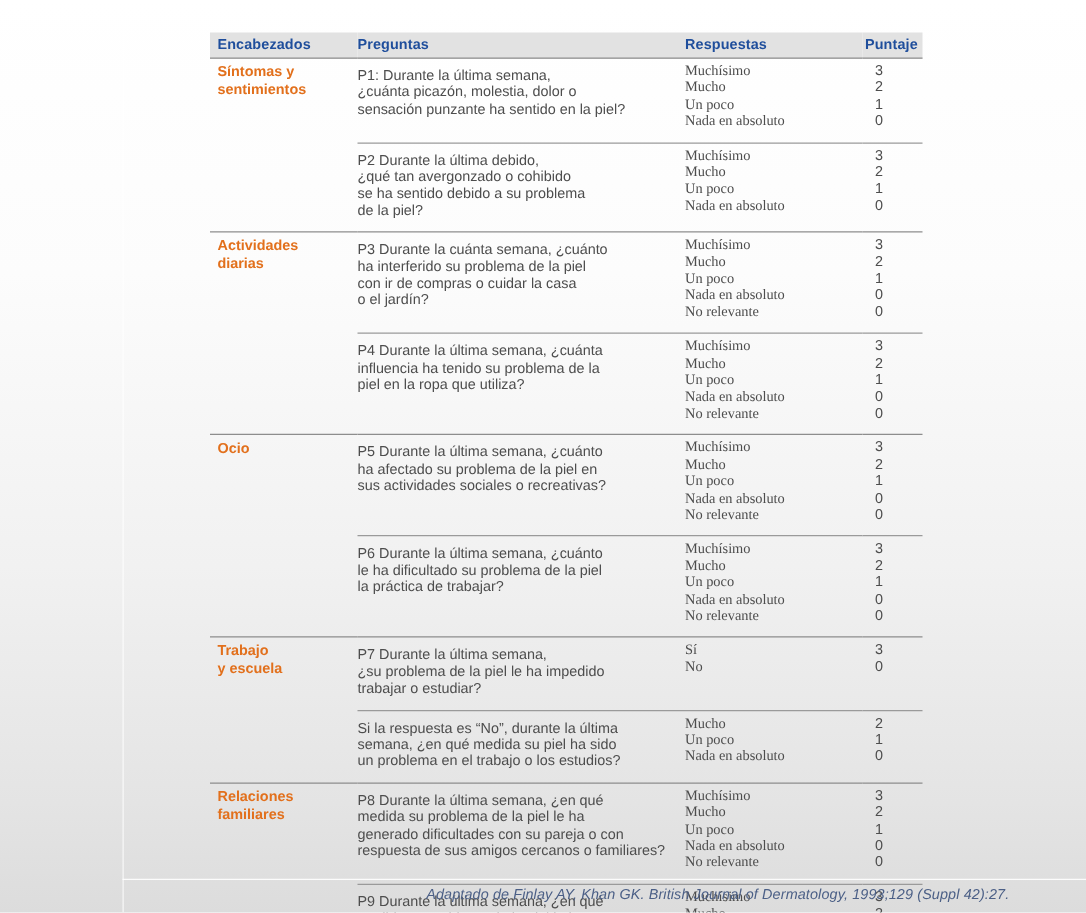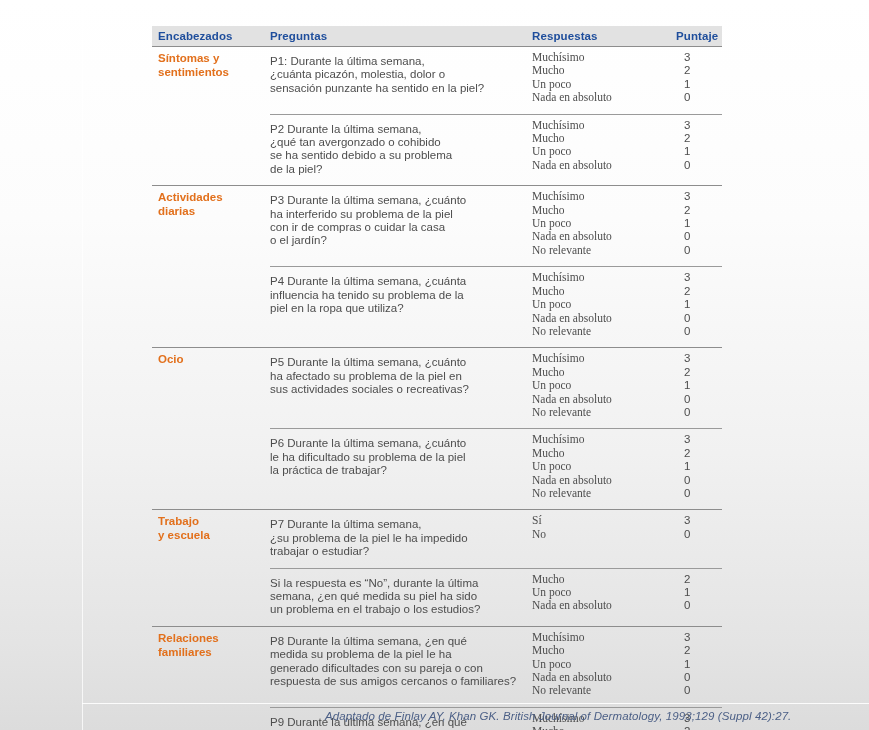--- a/index.html
+++ b/index.html
@@ -19,21 +19,21 @@
     position: absolute;
     left: 82px;
     top: 0;
     width: 1px;
     height: 730px;
     background: rgba(255,255,255,0.75);
     pointer-events: none;
   }
   .sheet {
     position: absolute;
-    left: 0; top: 0;
+    left: 16px; top: 0;
     width: 738px; height: 730px;
   }
 
   
   .table-wrap {
     position: absolute;
     left: 152px;
     top: 26px;
     width: 570px;
   }
@@ -166,21 +166,21 @@
             <td class="cell-s">
               <span class="line">3</span>
               <span class="line">2</span>
               <span class="line">1</span>
               <span class="line">0</span>
             </td>
           </tr>
           <tr class="sub-row">
             <td class="cell-head"></td>
             <td class="cell-q">
-              <span class="line">P2 Durante la última semana,</span>
+              <span class="line">P2 Durante la última debido,</span>
               <span class="line">¿qué tan avergonzado o cohibido</span>
               <span class="line">se ha sentido debido a su problema</span>
               <span class="line">de la piel?</span>
             </td>
             <td class="cell-a">
               <span class="line">Muchísimo</span>
               <span class="line">Mucho</span>
               <span class="line">Un poco</span>
               <span class="line">Nada en absoluto</span>
             </td>
@@ -190,21 +190,21 @@
               <span class="line">1</span>
               <span class="line">0</span>
             </td>
           </tr>
           <tr class="section-start">
             <td class="cell-head">
               <span class="line">Actividades</span>
               <span class="line">diarias</span>
             </td>
             <td class="cell-q">
-              <span class="line">P3 Durante la última semana, ¿cuánto</span>
+              <span class="line">P3 Durante la cuánta semana, ¿cuánto</span>
               <span class="line">ha interferido su problema de la piel</span>
               <span class="line">con ir de compras o cuidar la casa</span>
               <span class="line">o el jardín?</span>
             </td>
             <td class="cell-a">
               <span class="line">Muchísimo</span>
               <span class="line">Mucho</span>
               <span class="line">Un poco</span>
               <span class="line">Nada en absoluto</span>
               <span class="line">No relevante</span>

